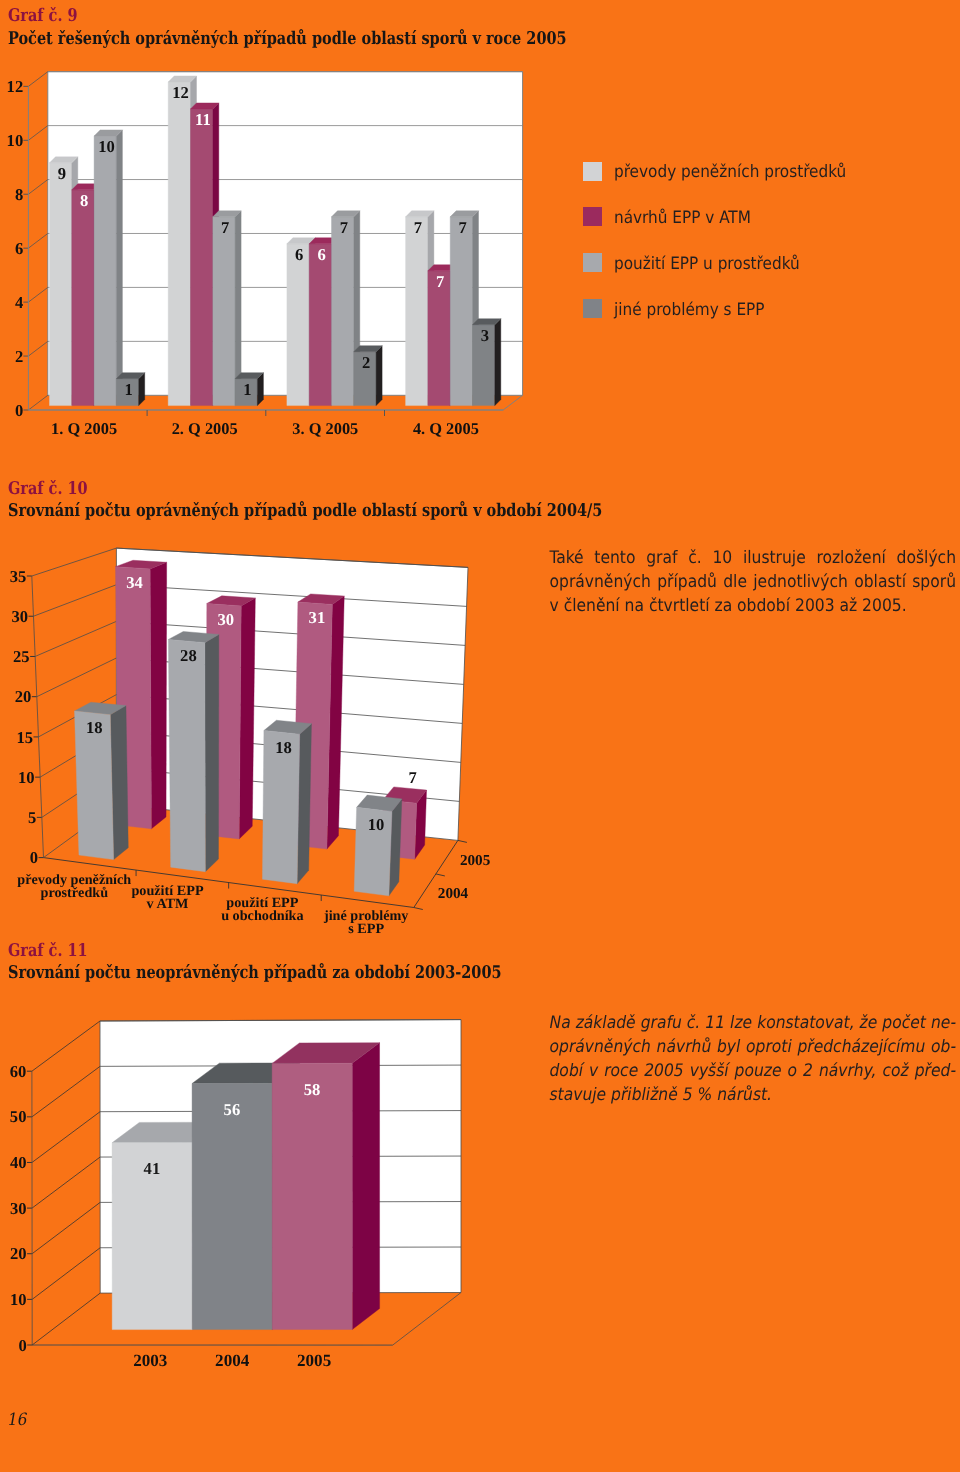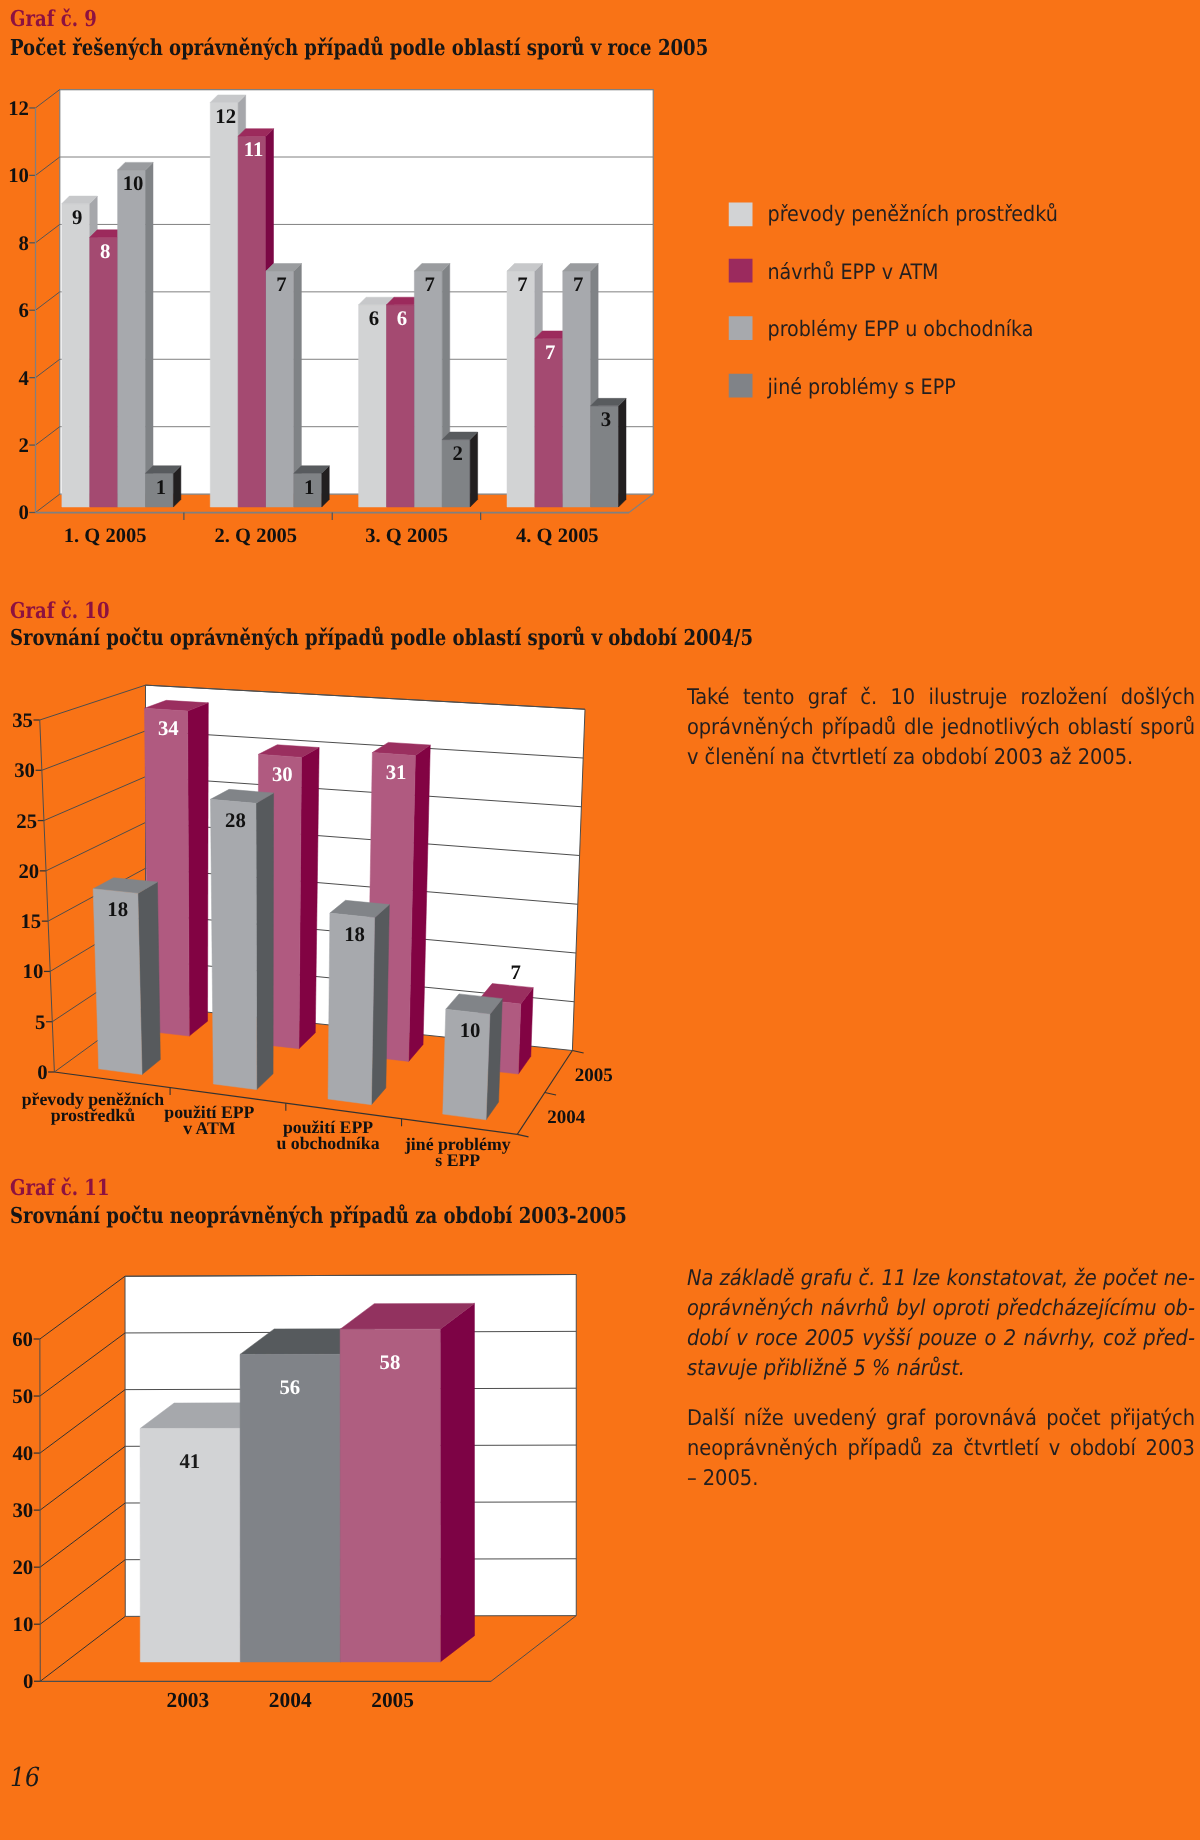--- a/index.html
+++ b/index.html
@@ -8,21 +8,21 @@
        font-family:"DejaVu Sans",sans-serif;
        -webkit-font-smoothing:antialiased;text-rendering:geometricPrecision;}
   .page{position:relative;width:960px;height:1472px;overflow:hidden;background:#f97316;}
   .abs{position:absolute;}
   .ch-title{color:#8d1240;font-weight:bold;font-family:"DejaVu Serif Condensed","DejaVu Serif",serif;
             font-size:17.6px;white-space:nowrap;transform:scaleX(0.914);transform-origin:0 0;}
   .ch-sub{color:#161616;font-weight:bold;font-family:"DejaVu Serif Condensed","DejaVu Serif",serif;
           font-size:17.6px;white-space:nowrap;transform:scaleX(0.914);transform-origin:0 0;}
   .para{color:#231f20;font-family:"DejaVu Sans Condensed","DejaVu Sans",sans-serif;
         font-size:17.3px;line-height:24.05px;text-align:justify;}
-  .pageno{font-style:italic;font-family:"DejaVu Serif Condensed","DejaVu Serif",serif;color:#1a1a1a;font-size:21px;}
+  .pageno{font-style:italic;font-family:"DejaVu Serif Condensed","DejaVu Serif",serif;color:#1a1a1a;font-size:17px;}
   .legend-label{font-family:"DejaVu Sans Condensed","DejaVu Sans",sans-serif;font-size:17px;color:#231f20;}
   svg{display:block;overflow:visible;}
   svg text{-webkit-font-smoothing:antialiased;}
   .page{transform:translateZ(0);}
 </style>
 </head>
 <body>
 
 <div class="page">
 
@@ -176,21 +176,21 @@
       <div class="abs" style="left: 0px; top: 0px;">
         <div class="abs" style="left: 3px; top: 6.5px; width: 19px; height: 19px; background: rgb(210, 211, 213);"></div>
         <div class="abs legend-label" style="left: 34px; top: 7.4px; white-space: nowrap;">převody peněžních prostředků</div>
       </div>
       <div class="abs" style="left: 0px; top: 45.8px;">
         <div class="abs" style="left: 3px; top: 6.5px; width: 19px; height: 19px; background: rgb(155, 42, 94);"></div>
         <div class="abs legend-label" style="left: 34px; top: 7.4px; white-space: nowrap;">návrhů EPP v ATM</div>
       </div>
       <div class="abs" style="left: 0px; top: 91.6px;">
         <div class="abs" style="left: 3px; top: 6.5px; width: 19px; height: 19px; background: rgb(167, 169, 173);"></div>
-        <div class="abs legend-label" style="left: 34px; top: 7.4px; white-space: nowrap;">problémy EPP u obchodníka</div>
+        <div class="abs legend-label" style="left: 34px; top: 7.4px; white-space: nowrap;">použití EPP u prostředků</div>
       </div>
       <div class="abs" style="left: 0px; top: 137.4px;">
         <div class="abs" style="left: 3px; top: 6.5px; width: 19px; height: 19px; background: rgb(128, 131, 136);"></div>
         <div class="abs legend-label" style="left: 34px; top: 7.4px; white-space: nowrap;">jiné problémy s EPP</div>
       </div>
     </div>
 
   <div class="abs ch-title" style="left:8px;top:478px;">Graf č. 10</div>
   <div class="abs ch-sub" style="left:8px;top:500px;">Srovnání počtu oprávněných případů podle oblastí sporů v období 2004/5</div>
   <div class="abs" id="chart10" style="left:0px;top:540px;">
@@ -364,16 +364,15 @@
           <text x="311.94133405578555" y="84.84941581905383" text-anchor="middle" font-size="16.6px" font-weight="bold" font-family="&quot;Liberation Serif&quot;,serif" fill="#ffffff">58</text>
         </g>
         <g>
           <text x="150.3" y="355.9000000000001" text-anchor="middle" font-size="17.1px" font-weight="bold" font-family="&quot;Liberation Serif&quot;,serif" fill="#111">2003</text>
           <text x="232.20000000000002" y="355.9000000000001" text-anchor="middle" font-size="17.1px" font-weight="bold" font-family="&quot;Liberation Serif&quot;,serif" fill="#111">2004</text>
           <text x="314.1" y="355.9000000000001" text-anchor="middle" font-size="17.1px" font-weight="bold" font-family="&quot;Liberation Serif&quot;,serif" fill="#111">2005</text>
         </g>
       </svg>
     </div>
   <div class="abs para" style="left:549.5px;top:1011px;width:406.5px;font-style:italic;">Na základě grafu č. 11 lze konstatovat, že počet ne­oprávněných návrhů byl oproti předcházejícímu ob­dobí v roce 2005 vyšší pouze o 2 návrhy, což před­stavuje přibližně 5 % nárůst.</div>
-  <div class="abs para" style="left:549.5px;top:1123px;width:406.5px;">Další níže uvedený graf porovnává počet přijatých neoprávněných případů za čtvrtletí v období 2003 –⁠&nbsp;2005.</div>
 
   <div class="abs pageno" style="left:8px;top:1410px;">16</div>
 </div>
 
 </body></html>

